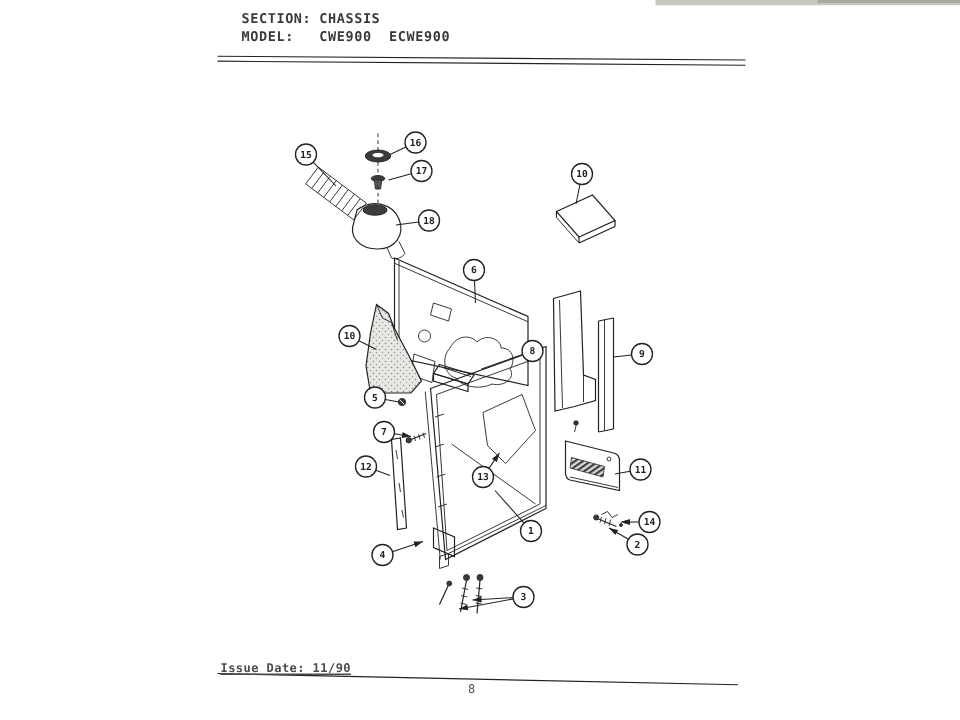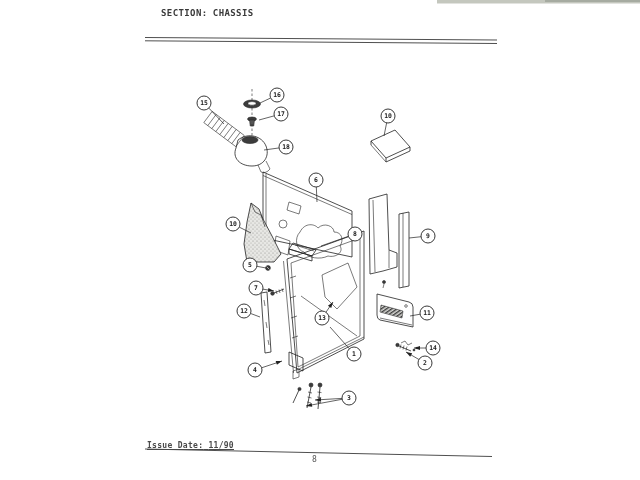--- a/index.html
+++ b/index.html
@@ -23,20 +23,24 @@
 </head>
 <body>
 
 <div class="page">
 
   <div class="header">
     <div>
       <span class="lbl">SECTION:</span>
       <span class="val">CHASSIS</span>
     </div>
+    <div>
+      <span class="lbl">MODEL:</span>
+      <span class="val">CWE900  ECWE900</span>
+    </div>
   </div>
 
   <svg id="diagram-svg" width="640" height="480" viewBox="0 0 640 480">
     <defs>
       <pattern id="stip" width="4" height="4" patternUnits="userSpaceOnUse">
         <rect width="4" height="4" fill="#e7e7e4"></rect>
         <circle cx="1" cy="1" r="0.55" fill="#8a8a86"></circle>
         <circle cx="3" cy="3" r="0.5" fill="#9a9a96"></circle>
       </pattern>
       <pattern id="louv" width="3" height="3" patternUnits="userSpaceOnUse" patternTransform="rotate(55)">

